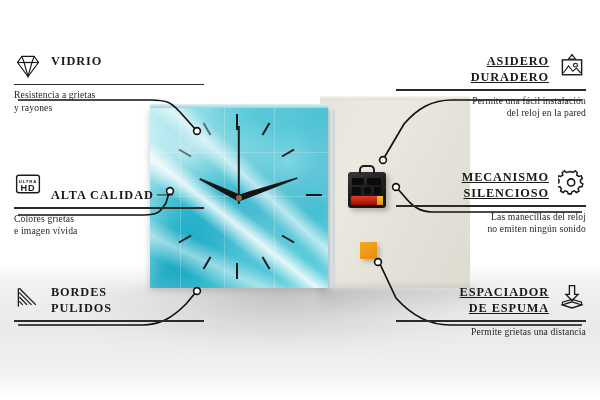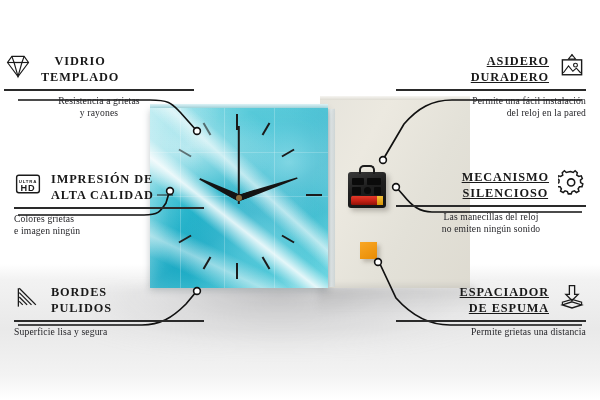--- a/index.html
+++ b/index.html
@@ -178,25 +178,25 @@
   .f-rule { height:1.3px; background:#2a2a2a; margin-top:4px; }
   .f-sub {
     font-family:"Liberation Serif", serif;
     font-size:9.6px; color:#26262a; line-height:1.32; margin-top:4px;
     letter-spacing:0.15px;
   }
   .f-icon { width:28px; height:28px; flex:0 0 28px; }
   .f-icon svg { display:block; width:28px; height:28px; }
 
   
-  #feat-tempered  { left:4px;  top:52px;text-align:center;  }
+  #feat-tempered  { left:14px;  top:52px;  }
   #feat-print     { left:14px;  top:170px; }
   #feat-edges     { left:14px;  top:283px; }
   #feat-hanger    { left:396px; top:52px;  }
-  #feat-mechanism { left:396px; top:168px;text-align:center; }
+  #feat-mechanism { left:396px; top:168px; }
   #feat-spacer    { left:396px; top:283px; }
 
   
   #connectors { position:absolute; left:0; top:0; width:600px; height:400px; }
 
   .dot-r { fill:#ffffff; stroke:#111111; stroke-width:1.6; }
   .conn  { fill:none; stroke:#111111; stroke-width:1.7; }
 </style>
 </head>
 <body>
@@ -281,48 +281,47 @@
       <span class="f-icon">
         <svg viewBox="0 0 32 32" fill="none" stroke="#1a1a1a" stroke-width="1.3">
           <path d="M4 12 L16 28 L28 12 L23 5 H9 Z"></path>
           <path d="M4 12 H28"></path>
           <path d="M9 5 L11.5 12 L16 28 L20.5 12 L23 5"></path>
           <path d="M11.5 12 H20.5"></path>
         </svg>
       </span>
       <span class="f-title">
         <span>VIDRIO</span><br>
-        <span>TEMPLADO</span>
       </span>
     </div>
     <div class="f-rule"></div>
     <div class="f-sub">
       <span>Resistencia a grietas</span><br>
       <span>y rayones</span>
     </div>
   </div>
 
   <div class="feature left" id="feat-print">
     <div class="f-head">
       <span class="f-icon">
         <svg viewBox="0 0 32 32">
           <rect x="3" y="6" width="26" height="20" rx="2.5" fill="none" stroke="#1a1a1a" stroke-width="1.6"></rect>
           <text x="16" y="14.4" text-anchor="middle" font-family="Liberation Sans, sans-serif" font-size="5" font-weight="bold" fill="#1a1a1a">ultra</text>
           <text x="16" y="23.6" text-anchor="middle" font-family="Liberation Sans, sans-serif" font-size="10.5" font-weight="bold" fill="#1a1a1a">HD</text>
         </svg>
       </span>
       <span class="f-title">
-        <span>IMPRESIÓN DE</span><br>
+        <br>
         <span>ALTA CALIDAD</span>
       </span>
     </div>
     <div class="f-rule"></div>
     <div class="f-sub">
       <span>Colores grietas</span><br>
-      <span>e imagen ningún</span>
+      <span>e imagen vívida</span>
     </div>
   </div>
 
   <div class="feature left" id="feat-edges">
     <div class="f-head">
       <span class="f-icon">
         <svg viewBox="0 0 32 32" stroke="#1a1a1a" stroke-width="1.5" fill="none">
           <path d="M5 5 L5 27 L27 27" stroke-width="0"></path>
           <path d="M5 6 L5 27"></path>
           <path d="M5 27 L26 27" stroke-width="0"></path>
@@ -331,23 +330,20 @@
           <path d="M6 16 L15 25"></path>
           <path d="M6 21 L10 25"></path>
         </svg>
       </span>
       <span class="f-title">
         <span>BORDES</span><br>
         <span>PULIDOS</span>
       </span>
     </div>
     <div class="f-rule"></div>
-    <div class="f-sub">
-      <span>Superficie lisa y segura</span>
-    </div>
   </div>
 
   <div class="feature right" id="feat-hanger">
     <div class="f-head">
       <span class="f-icon">
         <svg viewBox="0 0 32 32" stroke="#1a1a1a" stroke-width="1.5" fill="none">
           <path d="M16 3 L12 8 H20 Z" stroke-width="1.3"></path>
           <circle cx="16" cy="4" r="1.1" fill="#1a1a1a" stroke="none"></circle>
           <rect x="5" y="9" width="22" height="17" stroke-width="1.6"></rect>
           <circle cx="20" cy="15" r="2.2" stroke-width="1.3"></circle>

